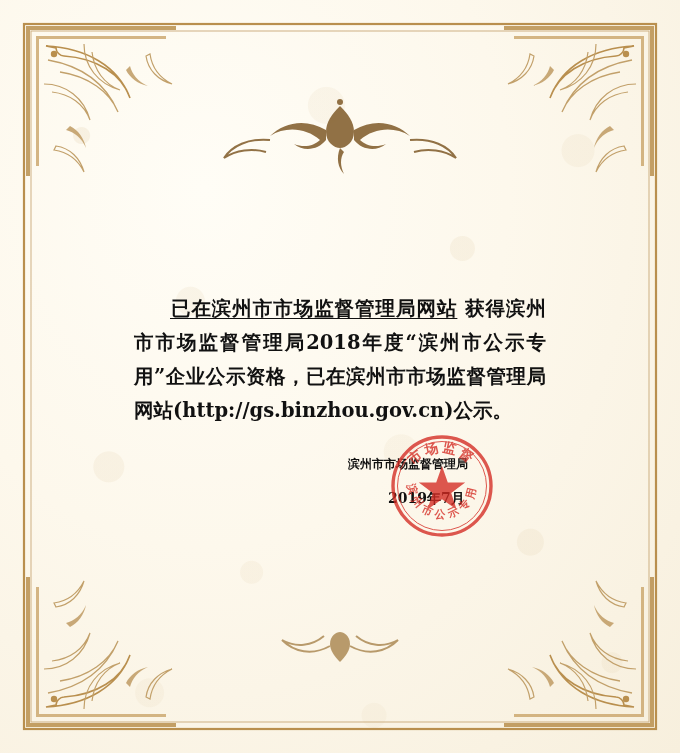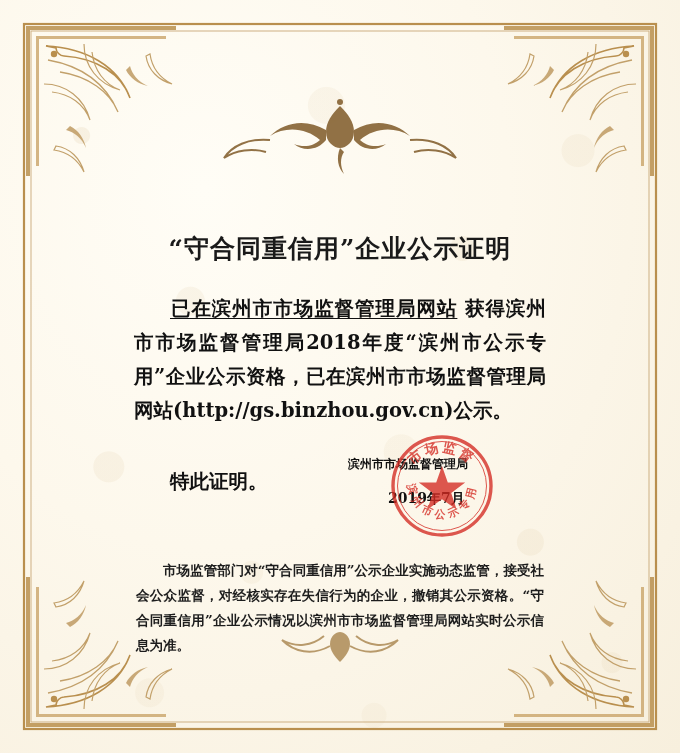--- a/index.html
+++ b/index.html
@@ -200,27 +200,25 @@
 
     <g transform="translate(340,648) scale(1,-1)" opacity="0.8">
       <path d="M0,-14 C6,-8 10,-2 10,4 C10,12 4,16 0,16 C-4,16 -10,12 -10,4 C-10,-2 -6,-8 0,-14 Z" fill="#a8844d"></path>
       <path d="M-10,2 C-28,-8 -46,-4 -58,8 C-44,0 -28,2 -16,12" fill="none" stroke="#a8844d" stroke-width="2"></path>
       <path d="M10,2 C28,-8 46,-4 58,8 C44,0 28,2 16,12" fill="none" stroke="#a8844d" stroke-width="2"></path>
     </g>
   </svg>
 
   <div class="content">
 
-    <div class="cert-title">“守合同重信用”企业公示证明</div>
 
     <div class="body-block">
       <span class="indent"></span><span class="company-name">已在滨州市市场监督管理局网站</span><span> 获得滨州市市场监督管理局2018年度“滨州市公示专用”企业公示资格，已在滨州市市场监督管理局网站(</span><span class="url">http://gs.binzhou.gov.cn</span><span>)公示。</span>
     </div>
 
-    <div class="attest">特此证明。</div>
 
     <div class="issuer">滨州市市场监督管理局</div>
 
     <div class="issue-date">2019年7月</div>
 
     <svg class="seal" viewBox="0 0 108 108">
       <g opacity="0.78">
         <circle cx="54" cy="54" r="49" fill="none" stroke="#d42a22" stroke-width="3.4"></circle>
         <circle cx="54" cy="54" r="44.5" fill="none" stroke="#d42a22" stroke-width="1"></circle>
         <path id="sealTop" d="M 16,58 A 38,38 0 0 1 92,58" fill="none" stroke="none"></path>
@@ -228,18 +226,15 @@
           <textPath href="#sealTop" startOffset="50%" text-anchor="middle">市场监督</textPath>
         </text>
         <path id="sealBottom" d="M 20,52 A 34,34 0 0 0 88,52" fill="none" stroke="none"></path>
         <text font-size="11" fill="#d42a22" font-family="'DejaVu Serif', serif" font-weight="bold" letter-spacing="4">
           <textPath href="#sealBottom" startOffset="50%" text-anchor="middle">滨州市公示专用</textPath>
         </text>
         <polygon points="54,34 59.8,50.5 77.2,50.5 63.2,61 68.6,77.5 54,67.3 39.4,77.5 44.8,61 30.8,50.5 48.2,50.5" fill="#d42a22"></polygon>
       </g>
     </svg>
 
-    <div class="footnote">
-      <span class="indent"></span><span>市场监管部门对“守合同重信用”公示企业实施动态监管，接受社会公众监督，对经核实存在失信行为的企业，撤销其公示资格。“守合同重信用”企业公示情况以滨州市市场监督管理局网站实时公示信息为准。</span>
-    </div>
 
   </div>
 </div>
 
 </body></html>

